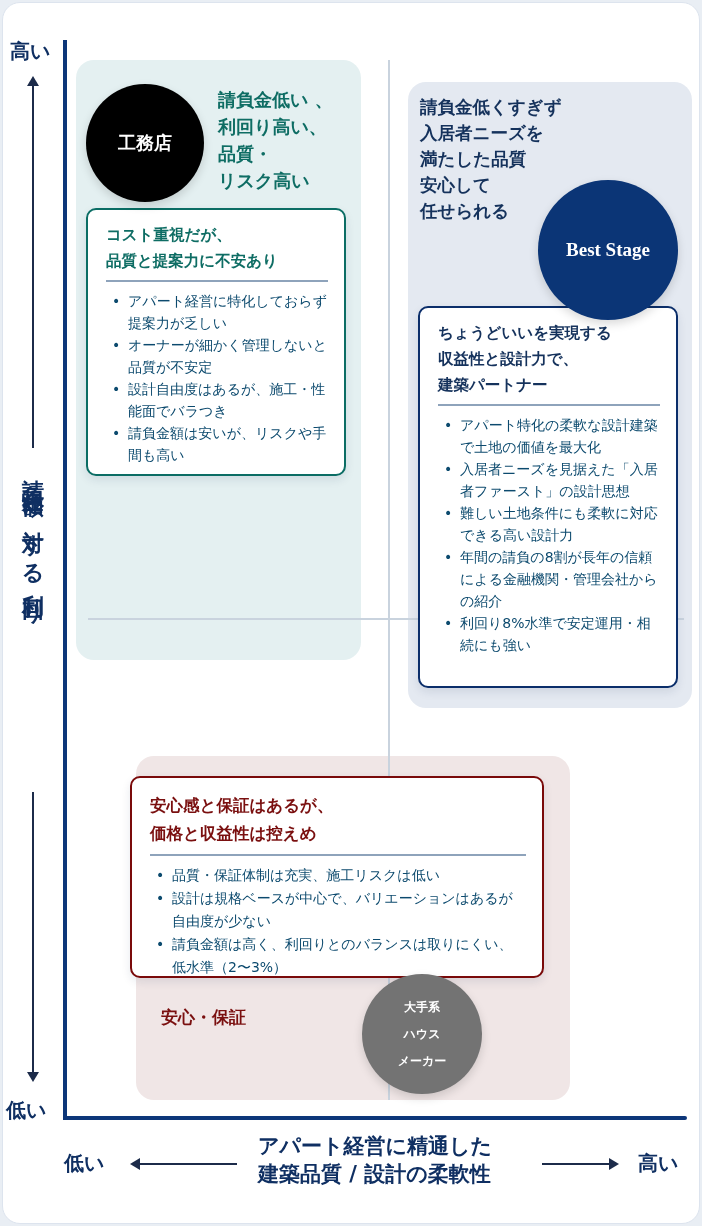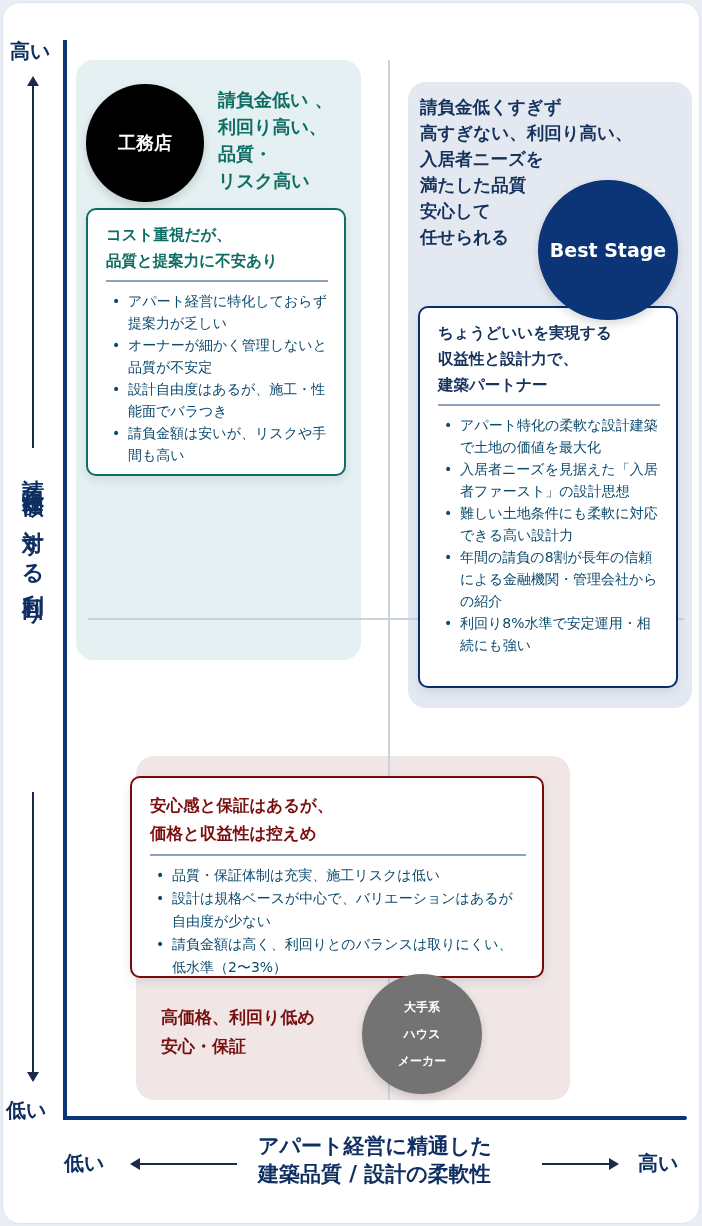--- a/index.html
+++ b/index.html
@@ -41,21 +41,21 @@
   .x-arrow-right::after { content: ""; position: absolute; right: -2px; top: -5px; border-top: 6px solid transparent; border-bottom: 6px solid transparent; border-left: 10px solid #1c2b4a; }
 
   
   .panel { position: absolute; border-radius: 18px; }
   .panel-koumuten { left: 76px; top: 60px; width: 285px; height: 600px; background: #e4f0f1; }
   .panel-best { left: 408px; top: 82px; width: 284px; height: 626px; background: #e4e9f1; }
   .panel-house { left: 136px; top: 756px; width: 434px; height: 344px; background: #f0e6e6; }
 
   .circle { position: absolute; border-radius: 50%; display: flex; align-items: center; justify-content: center; text-align: center; color: #fff; font-weight: bold; box-shadow: 0 4px 10px rgba(0,0,0,0.15); }
   .circle-koumuten { left: 86px; top: 84px; width: 118px; height: 118px; background: #000000; font-size: 18px; }
-  .circle-best { left: 538px; top: 180px; width: 140px; height: 140px; background: #0b3576; font-size: 19px; }
+  .circle-best { left: 538px; top: 180px; width: 140px; height: 140px; background: #0b3576; font-size: 19px; font-family: Liberation Serif, serif; }
   .circle-house { left: 362px; top: 974px; width: 120px; height: 120px; background: #737373; font-size: 12px; line-height: 27px; }
 
   .summary { position: absolute; font-weight: bold; font-size: 18px; line-height: 27px; }
   .summary-koumuten { left: 218px; top: 86px; color: #0e6d64; }
   .summary-best { left: 420px; top: 94px; color: #15325c; font-size: 17.5px; line-height: 26px; }
   .summary-house { left: 161px; top: 1003px; color: #7a0f0f; font-size: 17px; line-height: 29px; }
 
   .box { position: absolute; background: #fff; border-radius: 10px; border: 2px solid; box-shadow: 0 4px 10px rgba(20,40,80,0.10); padding: 12px 16px 12px 18px; }
   .box-koumuten { left: 86px; top: 208px; width: 260px; height: 268px; border-color: #0b6d64; }
   .box-best { left: 418px; top: 306px; width: 260px; height: 382px; border-color: #0b2e6a; }
@@ -117,21 +117,20 @@
     <li>設計自由度はあるが、施工・性能面でバラつき</li>
     <li>請負金額は安いが、リスクや手間も高い</li>
   </ul>
 </div>
 <div class="circle circle-koumuten">
   <span>工務店</span>
 </div>
 
 <div class="summary summary-best">
   <div>請負金低くすぎず</div>
-  <div>高すぎない、利回り高い、</div>
   <div>入居者ニーズを</div>
   <div>満たした品質</div>
   <div>安心して</div>
   <div>任せられる</div>
 </div>
 <div class="box box-best">
   <div class="box-title">
     <div>ちょうどいいを実現する</div>
     <div>収益性と設計力で、</div>
     <div>建築パートナー</div>
@@ -153,21 +152,20 @@
     <div>安心感と保証はあるが、</div>
     <div>価格と収益性は控えめ</div>
   </div>
   <ul class="bullets">
     <li>品質・保証体制は充実、施工リスクは低い</li>
     <li>設計は規格ベースが中心で、バリエーションはあるが自由度が少ない</li>
     <li>請負金額は高く、利回りとのバランスは取りにくい、低水準（2〜3%）</li>
   </ul>
 </div>
 <div class="summary summary-house">
-  <div>高価格、利回り低め</div>
   <div>安心・保証</div>
 </div>
 <div class="circle circle-house">
   <div>
     <div>大手系</div>
     <div>ハウス</div>
     <div>メーカー</div>
   </div>
 </div>
 

